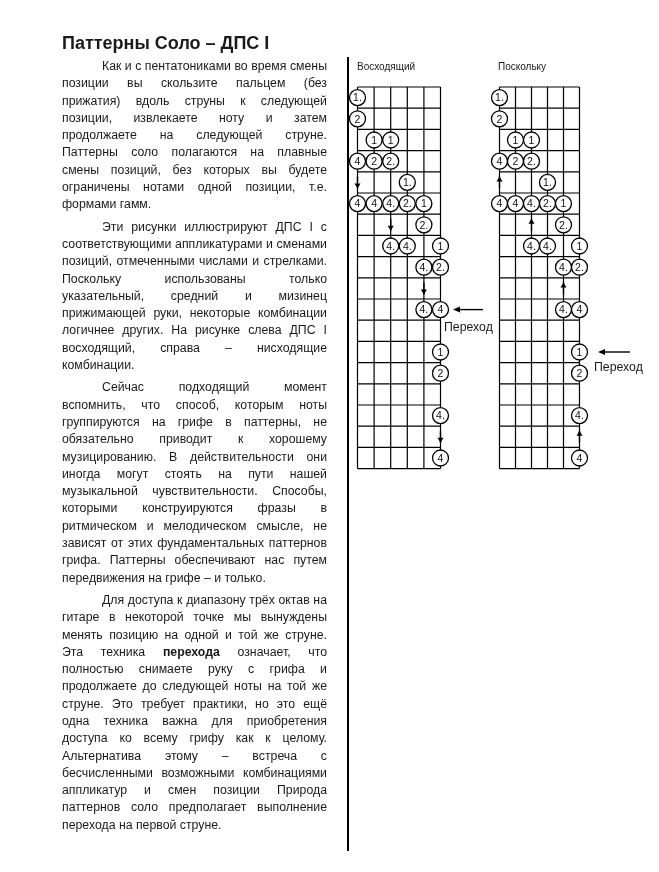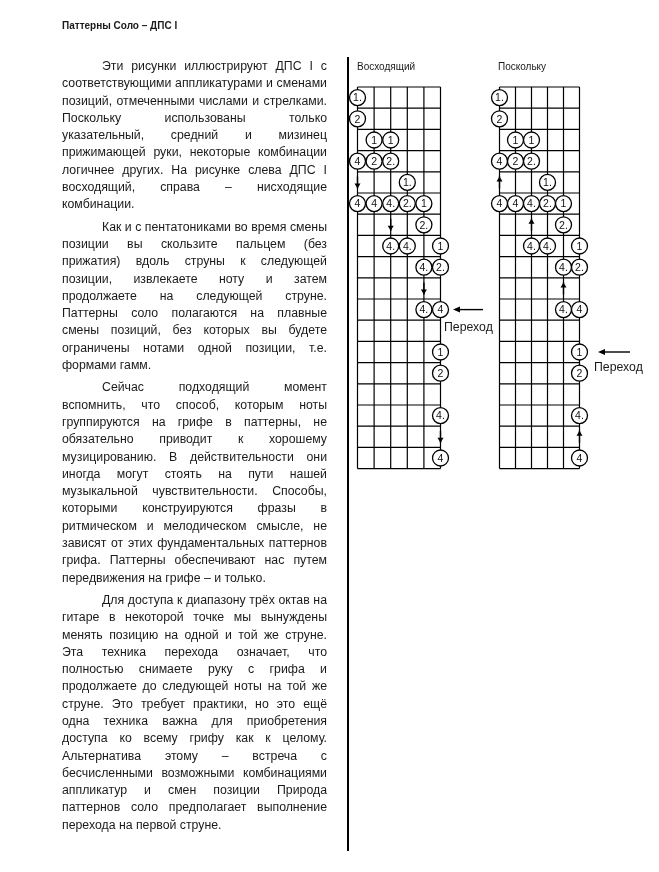--- a/index.html
+++ b/index.html
@@ -1,34 +1,34 @@
 <!DOCTYPE html>
 <html><head>
 <meta charset="utf-8">
 <style>
   html, body { margin: 0; padding: 0; background: #ffffff; }
   body { width: 659px; height: 872px; position: relative; overflow: hidden; font-family: "Liberation Sans", sans-serif; color: #1a1a1a; }
-  .title { position: absolute; left: 62px; top: 20px; font-size: 10px; font-weight: bold; }
+  .title { position: absolute; left: 62px; top: 33px; font-size: 18px; font-weight: bold; }
   .text-col { position: absolute; left: 62px; top: 58px; width: 265px; font-size: 12.3px; line-height: 17.3px; text-align: justify; }
   .text-col p { margin: 0 0 5px 0; text-indent: 40px; }
-  .text-col b { font-weight: normal; }
+  .text-col b { font-weight: bold; }
   .divider { position: absolute; left: 347px; top: 57px; width: 2px; height: 794px; background: #000; }
   .diag-title { position: absolute; top: 61px; font-size: 10px; font-weight: normal; }
   svg.diagram { position: absolute; left: 340px; top: 80px; width: 319px; height: 400px; overflow: visible; }
   .note-text { font-family: "Liberation Sans", sans-serif; font-size: 10.5px; fill: #111; }
   .label-text { font-family: "Liberation Sans", sans-serif; font-size: 12.3px; fill: #1a1a1a; }
 </style>
 </head>
 <body>
 
 <div class="title">Паттерны Соло – ДПС I</div>
 
 <div class="text-col">
+  <p>Как и с пентатониками во время смены позиции вы скользите пальцем (без прижатия) вдоль струны к следующей позиции, извлекаете ноту и затем продолжаете на следующей струне. Паттерны соло полагаются на плавные смены позиций, без которых вы будете ограничены нотами одной позиции, т.е. формами гамм.</p>
   <p>Эти рисунки иллюстрируют ДПС I с соответствующими аппликатурами и сменами позиций, отмеченными числами и стрелками. Поскольку использованы только указательный, средний и мизинец прижимающей руки, некоторые комбинации логичнее других. На рисунке слева ДПС I восходящий, справа – нисходящие комбинации.</p>
-  <p>Как и с пентатониками во время смены позиции вы скользите пальцем (без прижатия) вдоль струны к следующей позиции, извлекаете ноту и затем продолжаете на следующей струне. Паттерны соло полагаются на плавные смены позиций, без которых вы будете ограничены нотами одной позиции, т.е. формами гамм.</p>
   <p>Сейчас подходящий момент вспомнить, что способ, которым ноты группируются на грифе в паттерны, не обязательно приводит к хорошему музицированию. В действительности они иногда могут стоять на пути нашей музыкальной чувствительности. Способы, которыми конструируются фразы в ритмическом и мелодическом смысле, не зависят от этих фундаментальных паттернов грифа. Паттерны обеспечивают нас путем передвижения на грифе – и только.</p>
   <p><span>Для доступа к диапазону трёх октав на гитаре в некоторой точке мы вынуждены менять позицию на одной и той же струне. Эта техника </span><b>перехода</b><span> означает, что полностью снимаете руку с грифа и продолжаете до следующей ноты на той же струне. Это требует практики, но это ещё одна техника важна для приобретения доступа ко всему грифу как к целому. Альтернатива этому – встреча с бесчисленными возможными комбинациями аппликатур и смен позиции Природа паттернов соло предполагает выполнение перехода на первой струне.</span></p>
 </div>
 
 <div class="divider"></div>
 
 <div class="diag-title" style="left:357px;">Восходящий</div>
 <div class="diag-title" style="left:498px;">Поскольку</div>
 
 <svg class="diagram" viewBox="340 80 319 400" xmlns="http://www.w3.org/2000/svg">

